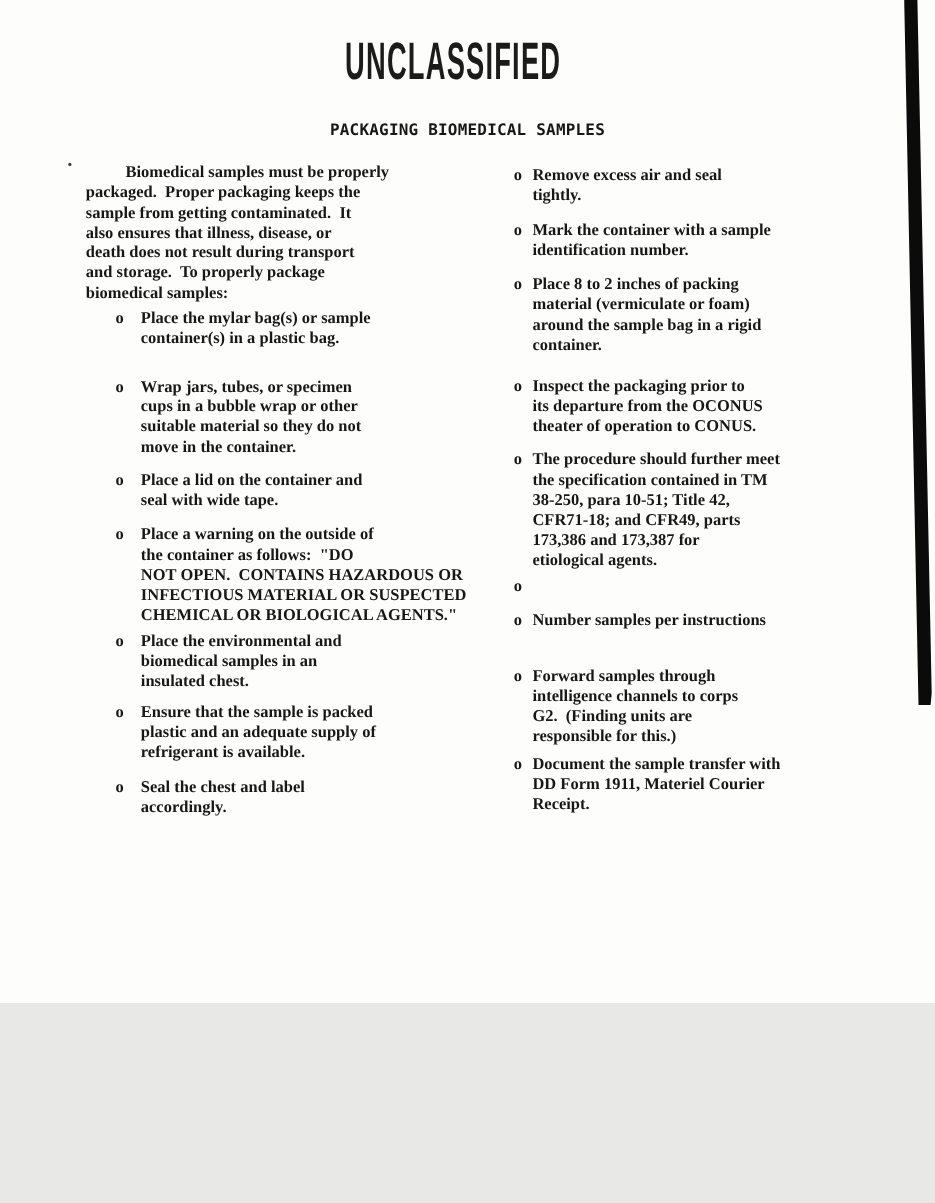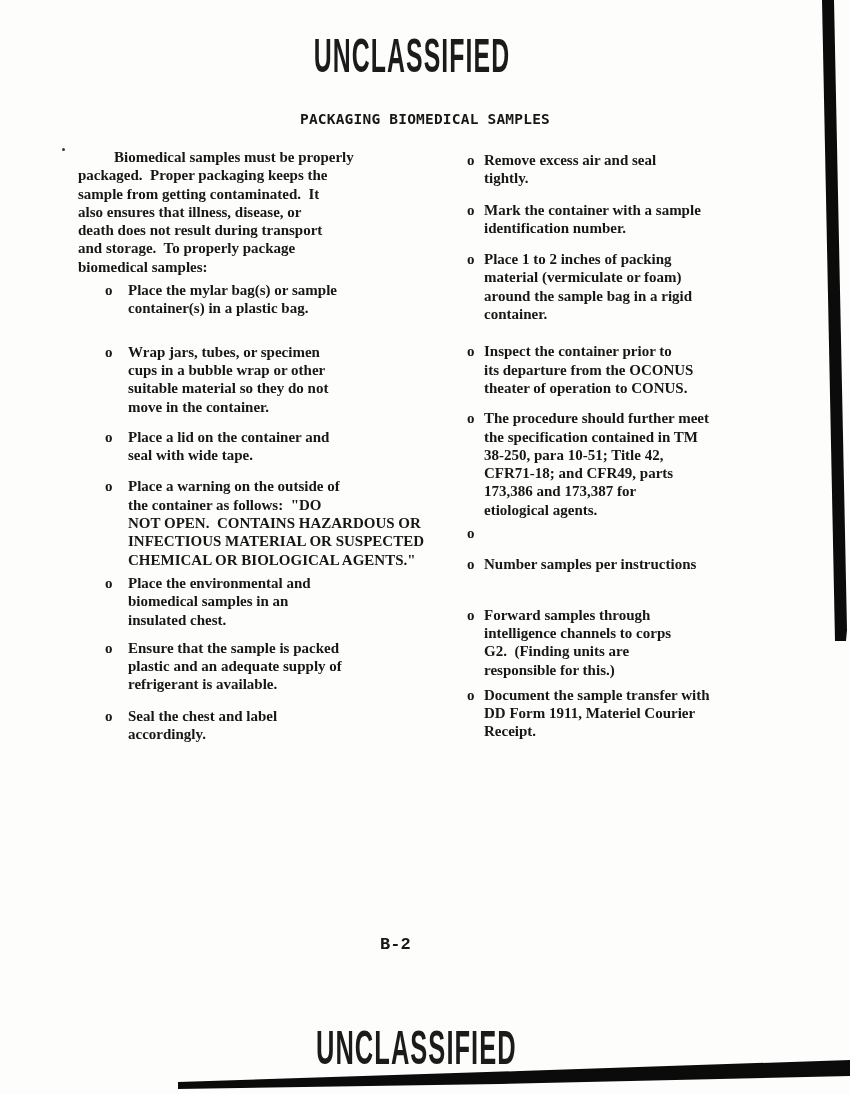--- a/index.html
+++ b/index.html
@@ -1,18 +1,18 @@
 <!DOCTYPE html>
 <html><head>
 <meta charset="utf-8">
 <style>
   html,body{margin:0;padding:0;background:#e8e8e6;}
   .page{
     position:relative;
-    width:850px;height:1094px;
+    width:850px;height:912px;
     background:#fdfdfc;
     overflow:hidden;
     font-family:"DejaVu Sans Mono", monospace;
     color:#171717;
   }
   
   .stamp{
     position:absolute;left:0;right:0;
     text-align:center;
     font-family:"Liberation Sans", sans-serif;
@@ -150,29 +150,29 @@
   </div>
 
   <div class="bullet">
     <span class="marker">o</span>
     <span class="btext">Mark the container with a sample
 identification number.</span>
   </div>
 
   <div class="bullet">
     <span class="marker">o</span>
-    <span class="btext">Place 1 to 2 inches of packing
+    <span class="btext">Place 8 to 2 inches of packing
 material (vermiculate or foam)
 around the sample bag in a rigid
 container.</span>
   </div>
 
   <div class="bullet">
     <span class="marker">o</span>
-    <span class="btext">Inspect the container prior to
+    <span class="btext">Inspect the packaging prior to
 its departure from the OCONUS
 theater of operation to CONUS.</span>
   </div>
 
   <div class="bullet">
     <span class="marker">o</span>
     <span class="btext">The procedure should further meet
 the specification contained in TM
 38-250, para 10-51; Title 42,
 CFR71-18; and CFR49, parts

